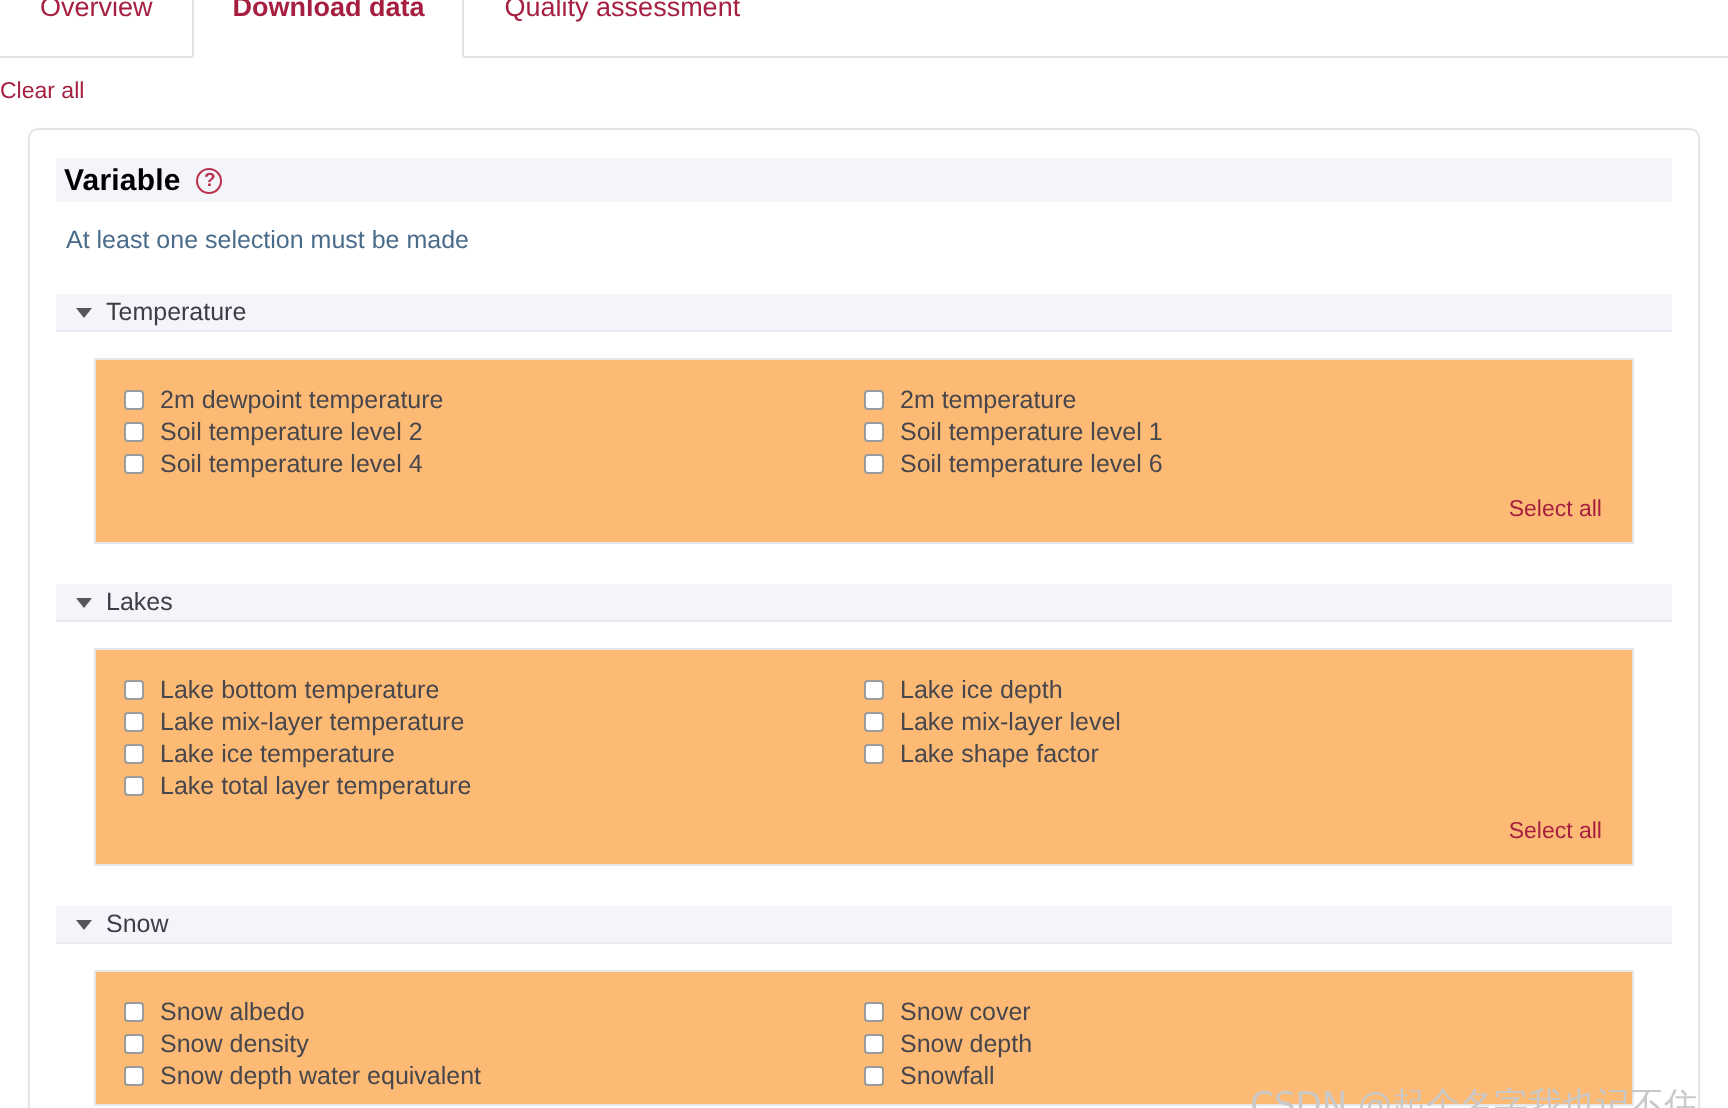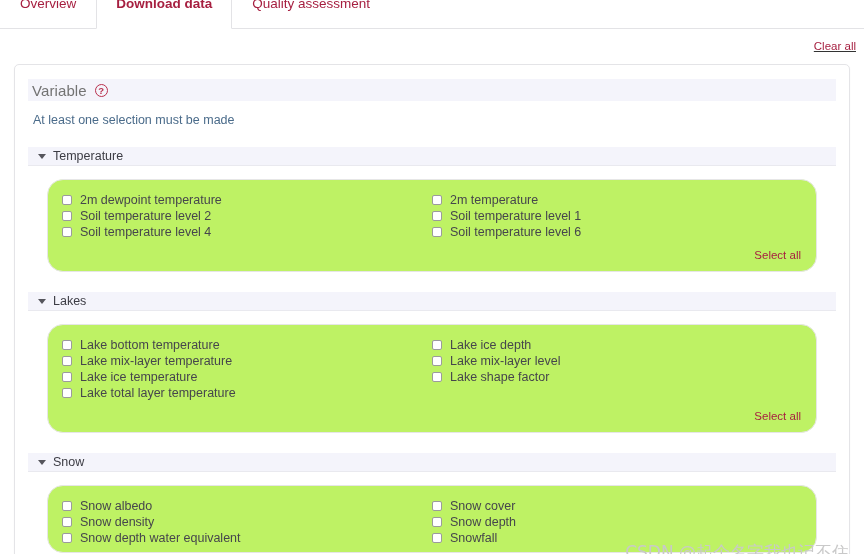--- a/index.html
+++ b/index.html
@@ -51,26 +51,24 @@
     color: #a61f40;
   }
   .tab.first {
     border-left-color: transparent;
   }
 
   
   .clear-row {
     height: 28px;
     display: flex;
-    justify-content: flex-end;
     align-items: center;
-    padding-right: 8px;
+    padding-right: 30px;
     padding-top: 6px;
     box-sizing: border-box;
-    text-decoration: underline;
   }
   .clear-all {
     font-size: 11.5px;
     color: #a61f40;
     cursor: pointer;
     font-weight: 500;
   }
 
   
   .card {
@@ -89,22 +87,22 @@
   .var-header {
     background: #f4f4fb;
     height: 22px;
     display: flex;
     align-items: center;
     padding-left: 4px;
     box-sizing: border-box;
   }
   .var-title {
     font-size: 15px;
-    font-weight: normal;
-    color: #737373;
+    font-weight: bold;
+    color: #000000;
     letter-spacing: 0.1px;
   }
   .help-icon {
     margin-left: 8px;
     width: 13px;
     height: 13px;
     border: 1.3px solid #b9304d;
     border-radius: 50%;
     color: #b9304d;
     font-size: 9.5px;
@@ -141,23 +139,23 @@
     border-top: 5px solid #55555c;
     margin-right: 7px;
   }
   .group-title {
     font-size: 12.5px;
     color: #3c3c44;
   }
 
   .group-body {
     margin: 13px 19px 0 19px;
-    background: #bef264;
+    background: #fdba74;
     border: 1px solid #e6e6e6;
-    border-radius: 16px;
+    border-radius: 0;
     padding: 12px 14px 6px 14px;
     box-sizing: border-box;
     position: relative;
   }
   .cols {
     display: flex;
   }
   .col { width: 50%; }
 
   .cb-row {

